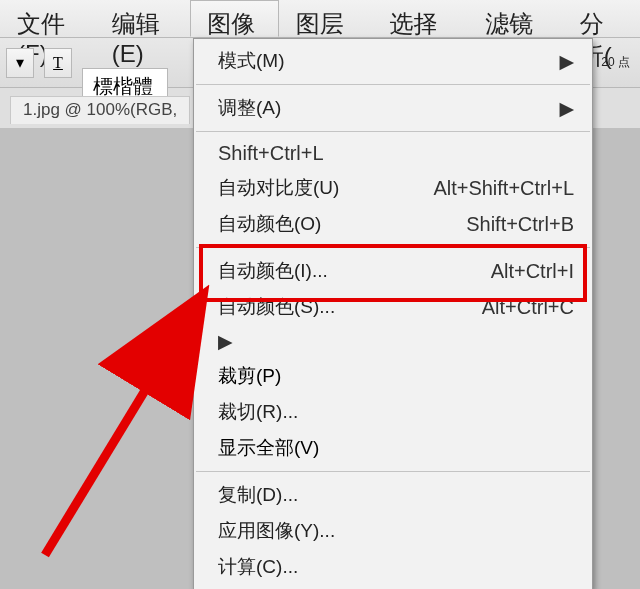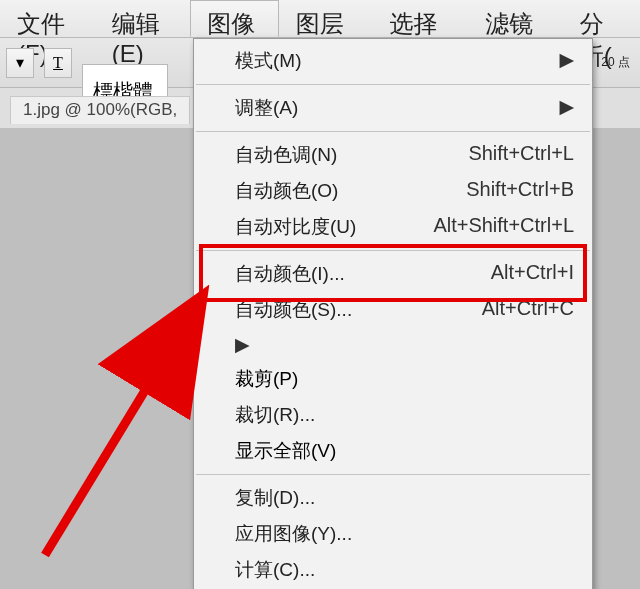--- a/index.html
+++ b/index.html
@@ -34,21 +34,21 @@
   }
   .tool-btn {
     width: 28px; height: 30px;
     border: 1px solid #b8b8b8;
     background: linear-gradient(#f6f6f6,#e6e6e6);
     display: flex; align-items: center; justify-content: center;
     font-size: 16px;
   }
   .tool-btn.icon-t { font-family: serif; text-decoration: underline; }
   .font-box {
-    padding: 13px 14px 4px 10px;
+    padding: 4px 14px 4px 10px;
     border: 1px solid #b8b8b8;
     background: #fff;
     font-size: 20px;
     font-family: "DFKai-SB","KaiTi",serif;
     margin-top: 48px;
   }
   .points {
     margin-left: auto;
     padding-right: 10px;
     font-size: 12px;
@@ -76,21 +76,22 @@
     top: 38px;
     left: 193px;
     width: 400px;
     background: #f2f2f2;
     border: 1px solid #9a9a9a;
     box-shadow: 2px 3px 6px rgba(0,0,0,.35);
     padding: 4px 0;
   }
   .dropdown .item {
     display: flex;
-    padding: 5px 18px 5px 41px;
+    align-items: center;
+    padding: 5px 18px 5px 24px;
     font-size: 19px;
     color: #222;
   }
   .dropdown .item.disabled { color: #000000; }
   .dropdown .item .label { flex: 1; }
   .dropdown .item .shortcut { color: #333; font-size: 20px; }
   .dropdown .item .arrow { color: #333; }
   .dropdown .sep { height: 1px; background: #c4c4c4; margin: 5px 2px; }
 
   .red-highlight {
@@ -131,30 +132,29 @@
       <span class="label">模式(M)</span>
       <span class="arrow">▶</span>
     </div>
     <div class="sep"></div>
     <div class="item">
       <span class="label">调整(A)</span>
       <span class="arrow">▶</span>
     </div>
     <div class="sep"></div>
     <div class="item">
-      <span class="label">自动色调(N)</span>
       <span class="shortcut">Shift+Ctrl+L</span>
+    </div>
+    <div class="item">
+      <span class="label">自动对比度(U)</span>
+      <span class="shortcut">Alt+Shift+Ctrl+L</span>
     </div>
     <div class="item">
       <span class="label">自动颜色(O)</span>
       <span class="shortcut">Shift+Ctrl+B</span>
-    </div>
-    <div class="item">
-      <span class="label">自动对比度(U)</span>
-      <span class="shortcut">Alt+Shift+Ctrl+L</span>
     </div>
     <div class="sep"></div>
     <div class="item">
       <span class="label">自动颜色(I)...</span>
       <span class="shortcut">Alt+Ctrl+I</span>
     </div>
     <div class="item">
       <span class="label">自动颜色(S)...</span>
       <span class="shortcut">Alt+Ctrl+C</span>
     </div>

